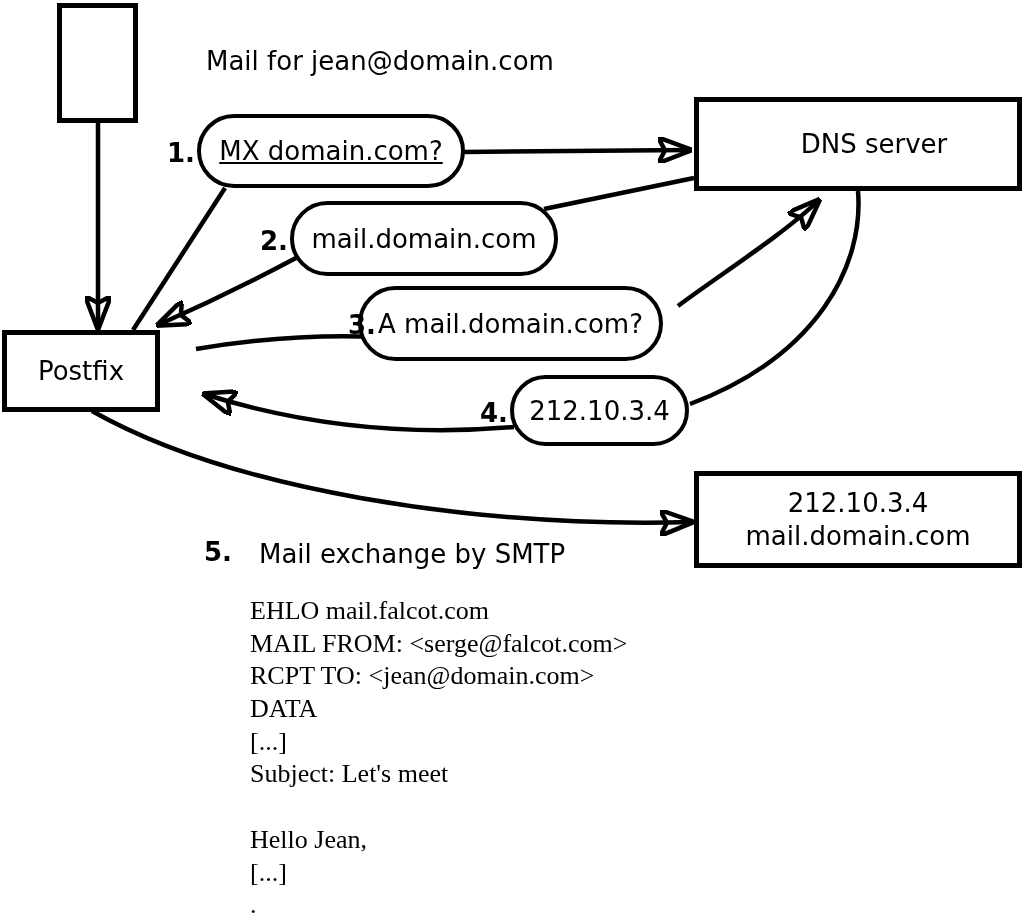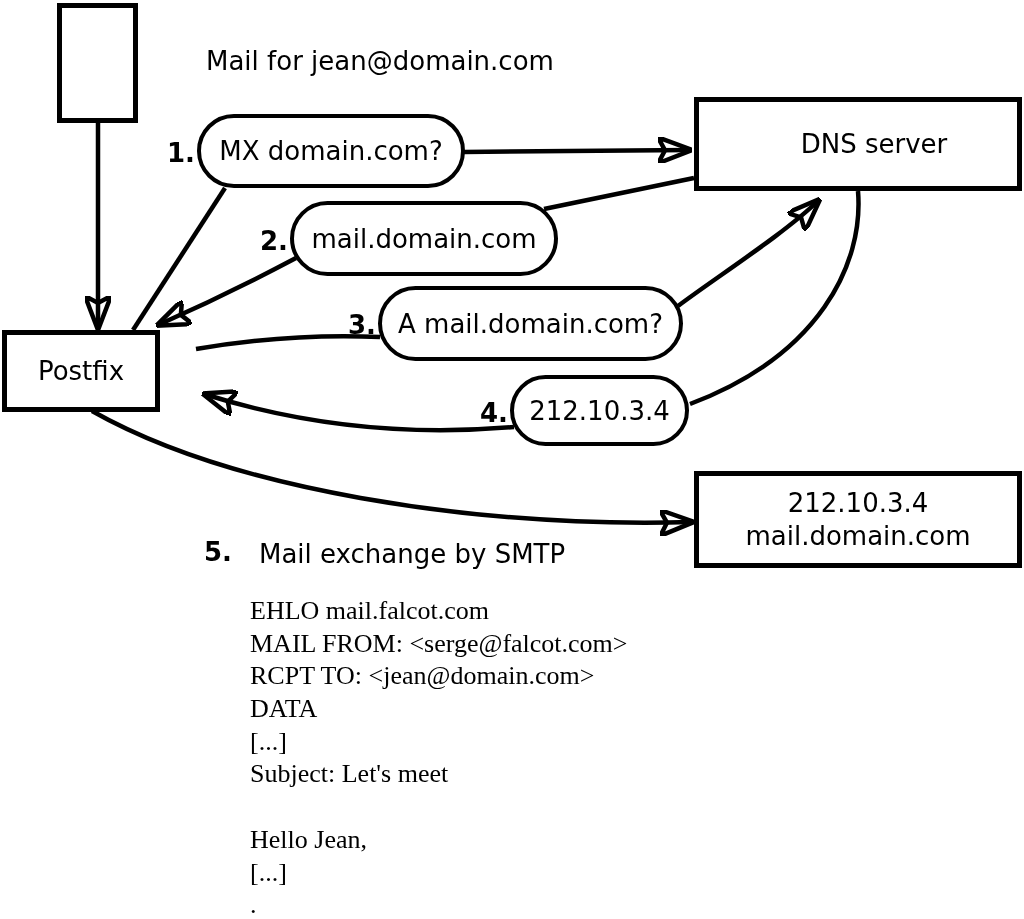--- a/index.html
+++ b/index.html
@@ -18,23 +18,23 @@
   .num{position:absolute;width:40px;text-align:right;font-weight:bold;font-size:26px;
        z-index:3;white-space:nowrap;line-height:1;}
   .free-label{position:absolute;font-size:26px;white-space:nowrap;z-index:2;line-height:1.15;}
   .smtp{position:absolute;left:250px;top:596px;font-size:26px;z-index:2;}
   .smtp-line{height:32.7px;white-space:pre;font-family:Liberation Serif, serif;}
   
   #node-sender    {left:57px;  top:3px;   width:81px;  height:120px;}
   #node-postfix   {left:2px;   top:330px; width:158px; height:82px;}
   #node-dns       {left:694px; top:97px;  width:328px; height:94px;padding-left:32px;}
   #node-mailserver{left:694px; top:471px; width:328px; height:97px;}
-  #pill-1{left:197px; top:114px; width:268px; height:74px;}
+  #pill-1{left:197px; top:114px; width:268px; height:74px;text-decoration:underline;}
   #pill-2{left:290px; top:201px; width:268px; height:75px;}
-  #pill-3{left:378px; top:286px; width:305px; height:75px;}
+  #pill-3{left:358px; top:286px; width:305px; height:75px;}
   #pill-4{left:510px; top:375px; width:179px; height:71px;}
   #num-1{left:155px; top:140px;}
   #num-2{left:248px; top:228px;}
   #num-3{left:336px; top:312px;}
   #num-4{left:468px; top:400px;}
   #num-5{left:192px; top:539px;}
   #title-label{left:166px; top:47px;margin-left:40px;}
   #step5-label{left:259px; top:540px;}
 </style>
 </head>

